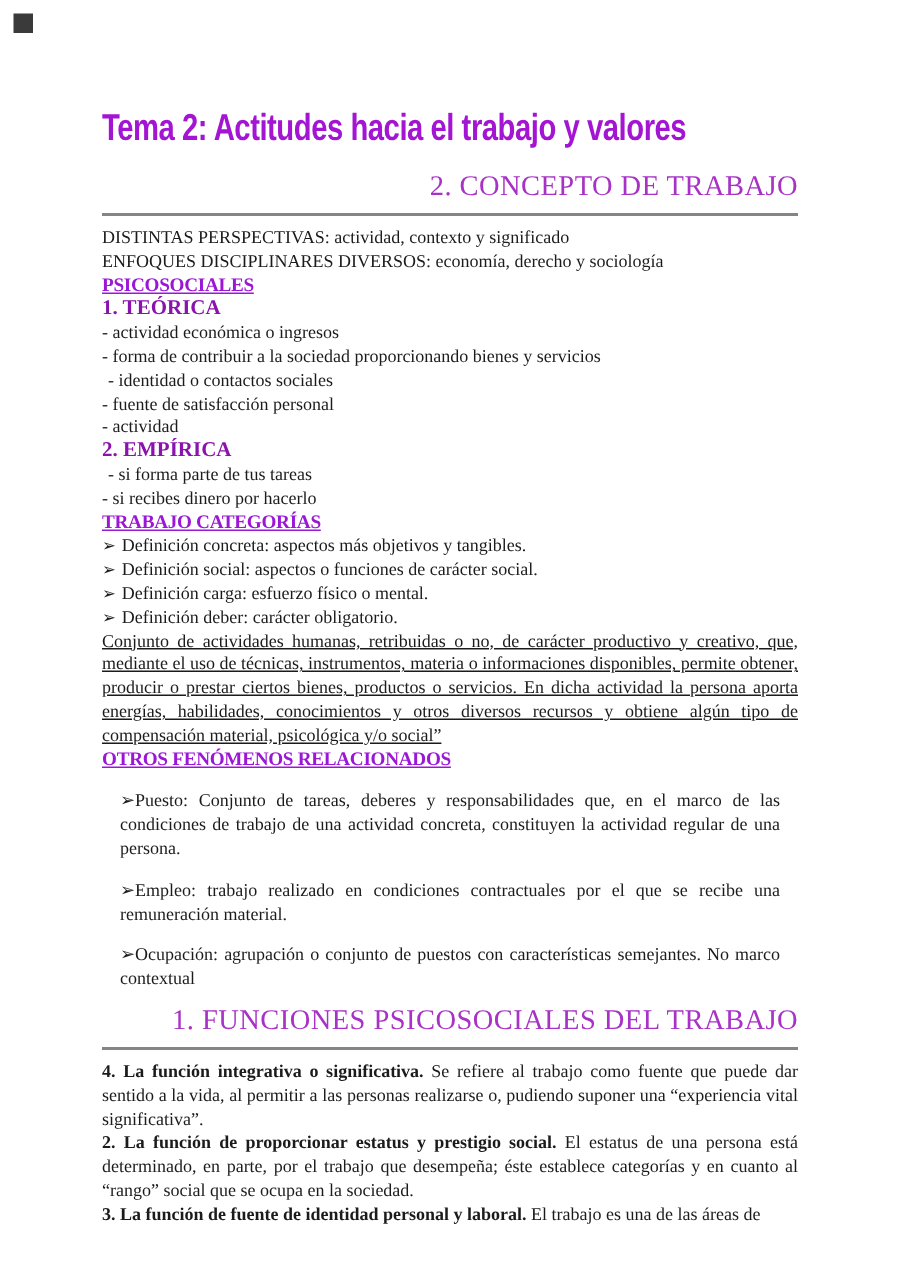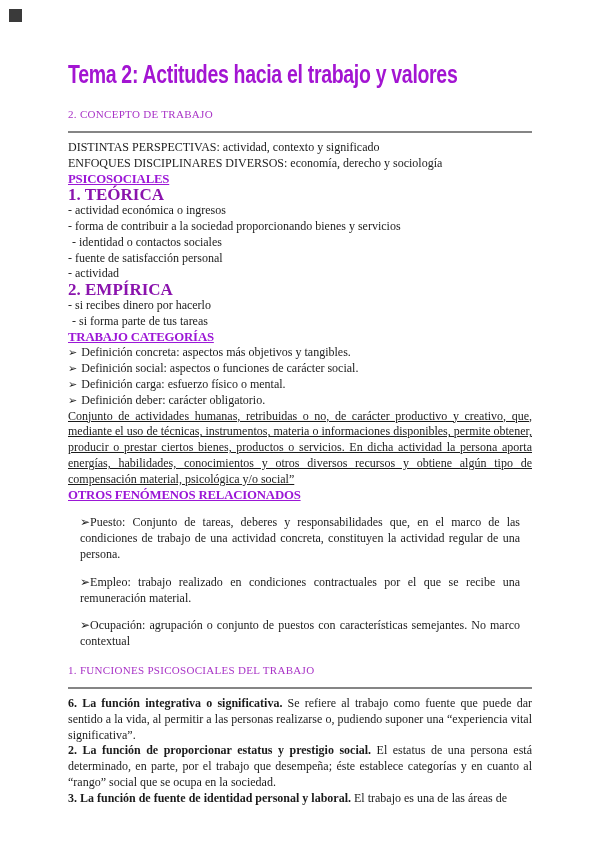--- a/index.html
+++ b/index.html
@@ -10,53 +10,54 @@
     overflow:hidden;
     font-family:"Liberation Serif", serif;
     color:var(--body,#1b1b1b);
   }
   .corner-mark{
     position:absolute;left:9px;top:9px;
     width:13px;height:13px;
     background:var(--corner,#3a3a3a);
   }
   .content{
-    position:absolute;left:68px;top:60px;width:464px;
+    position:absolute;left:68px;top:71px;width:464px;
   }
   .title-wrap{height:30px;margin-bottom:16px;}
   .title{
     display:inline-block;
     font-family:"Liberation Sans", sans-serif;
     font-weight:700;
     font-size:25px;
     line-height:28px;
     letter-spacing:-0.4px;
     white-space:nowrap;
     color:var(--title,#a315d2);
     transform:scaleX(0.78);
     transform-origin:left center;
   }
   .doc{font-size:12px;line-height:15.8px;}
   .section{
     color:var(--section,#a832c6);
-    font-size:11px;
+    font-size:19px;
     line-height:16px;
     letter-spacing:0.3px;
     margin-top:4px;
+    text-align:right;
   }
   .rule{
     height:2px;background:var(--rule,#858585);
     margin:9px 0 7px 0;
   }
   .line{margin:0;}
   .line.ind{padding-left:4px;}
   .sub{
     font-weight:700;
     color:var(--sub,#8a13ad);
-    font-size:17px;
+    font-size:14px;
   }
   .subu{
     font-weight:700;
     text-decoration:underline;
     color:var(--subu,#9b17d6);
     font-size:12.8px;
     letter-spacing:-0.2px;
   }
   .bullet{margin:0;}
   .bullet .glyph{font-family:"DejaVu Sans", sans-serif;font-size:11px;padding-right:4px;}
@@ -80,32 +81,32 @@
         <div class="line">DISTINTAS PERSPECTIVAS: actividad, contexto y significado</div>
         <div class="line">ENFOQUES DISCIPLINARES DIVERSOS: economía, derecho y sociología</div>
         <div class="subu">PSICOSOCIALES</div>
         <div class="sub">1. TEÓRICA</div>
         <div class="line">- actividad económica o ingresos</div>
         <div class="line">- forma de contribuir a la sociedad proporcionando bienes y servicios</div>
         <div class="line ind">- identidad o contactos sociales</div>
         <div class="line">- fuente de satisfacción personal</div>
         <div class="line">- actividad</div>
         <div class="sub">2. EMPÍRICA</div>
+        <div class="line ind">- si forma parte de tus tareas</div>
         <div class="line">- si recibes dinero por hacerlo</div>
-        <div class="line ind">- si forma parte de tus tareas</div>
         <div class="subu">TRABAJO CATEGORÍAS</div>
         <div class="bullet"><span class="glyph">➢</span><span>Definición concreta: aspectos más objetivos y tangibles.</span></div>
         <div class="bullet"><span class="glyph">➢</span><span>Definición social: aspectos o funciones de carácter social.</span></div>
         <div class="bullet"><span class="glyph">➢</span><span>Definición carga: esfuerzo físico o mental.</span></div>
         <div class="bullet"><span class="glyph">➢</span><span>Definición deber: carácter obligatorio.</span></div>
         <div class="para">Conjunto de actividades humanas, retribuidas o no, de carácter productivo y creativo, que, mediante el uso de técnicas, instrumentos, materia o informaciones disponibles, permite obtener, producir o prestar ciertos bienes, productos o servicios. En dicha actividad la persona aporta energías, habilidades, conocimientos y otros diversos recursos y obtiene algún tipo de compensación material, psicológica y/o social”</div>
         <div class="subu">OTROS FENÓMENOS RELACIONADOS</div>
         <div class="bpara"><span class="glyph">➢</span><span>Puesto: Conjunto de tareas, deberes y responsabilidades que, en el marco de las condiciones de trabajo de una actividad concreta, constituyen la actividad regular de una persona.</span></div>
         <div class="bpara"><span class="glyph">➢</span><span>Empleo: trabajo realizado en condiciones contractuales por el que se recibe una remuneración material.</span></div>
         <div class="bpara"><span class="glyph">➢</span><span>Ocupación: agrupación o conjunto de puestos con características semejantes. No marco contextual</span></div>
         <div class="section">1. FUNCIONES PSICOSOCIALES DEL TRABAJO</div>
         <div class="rule"></div>
-        <div class="leadp"><b>6. La función integrativa o significativa.</b><span> Se refiere al trabajo como fuente que puede dar sentido a la vida, al permitir a las personas realizarse o, pudiendo suponer una “experiencia vital significativa”.</span></div>
+        <div class="leadp"><b>4. La función integrativa o significativa.</b><span> Se refiere al trabajo como fuente que puede dar sentido a la vida, al permitir a las personas realizarse o, pudiendo suponer una “experiencia vital significativa”.</span></div>
         <div class="leadp"><b>2. La función de proporcionar estatus y prestigio social.</b><span> El estatus de una persona está determinado, en parte, por el trabajo que desempeña; éste establece categorías y en cuanto al “rango” social que se ocupa en la sociedad.</span></div>
         <div class="leadp"><b>3. La función de fuente de identidad personal y laboral.</b><span> El trabajo es una de las áreas de</span></div>
       </div>
   </div>
 </div>
 
 </body></html>

